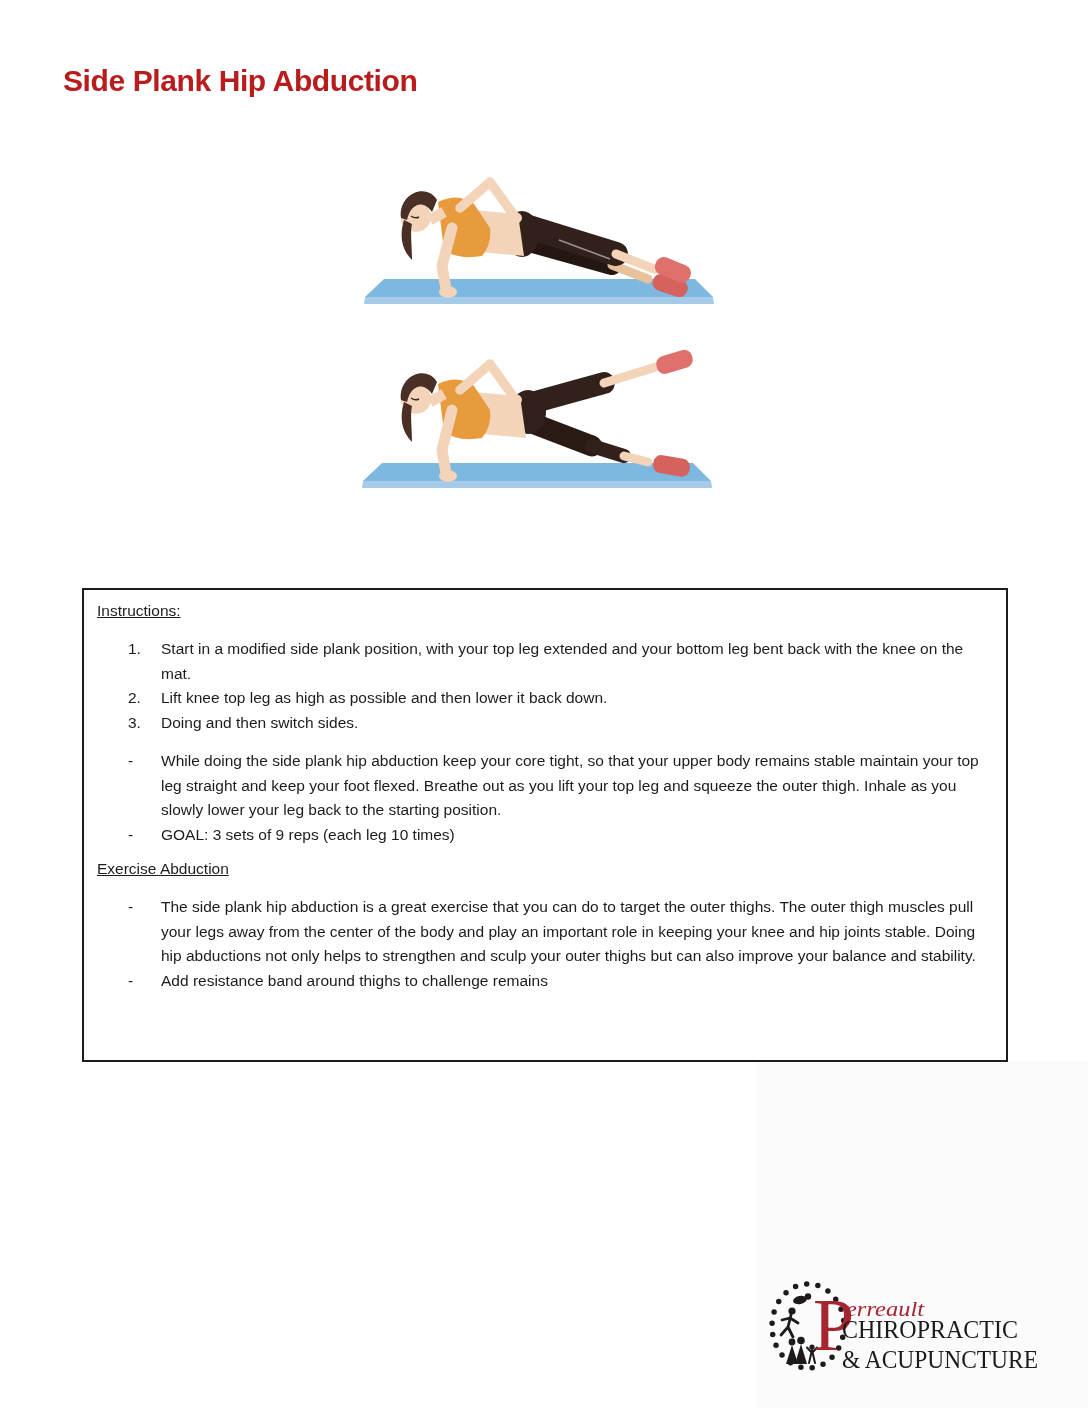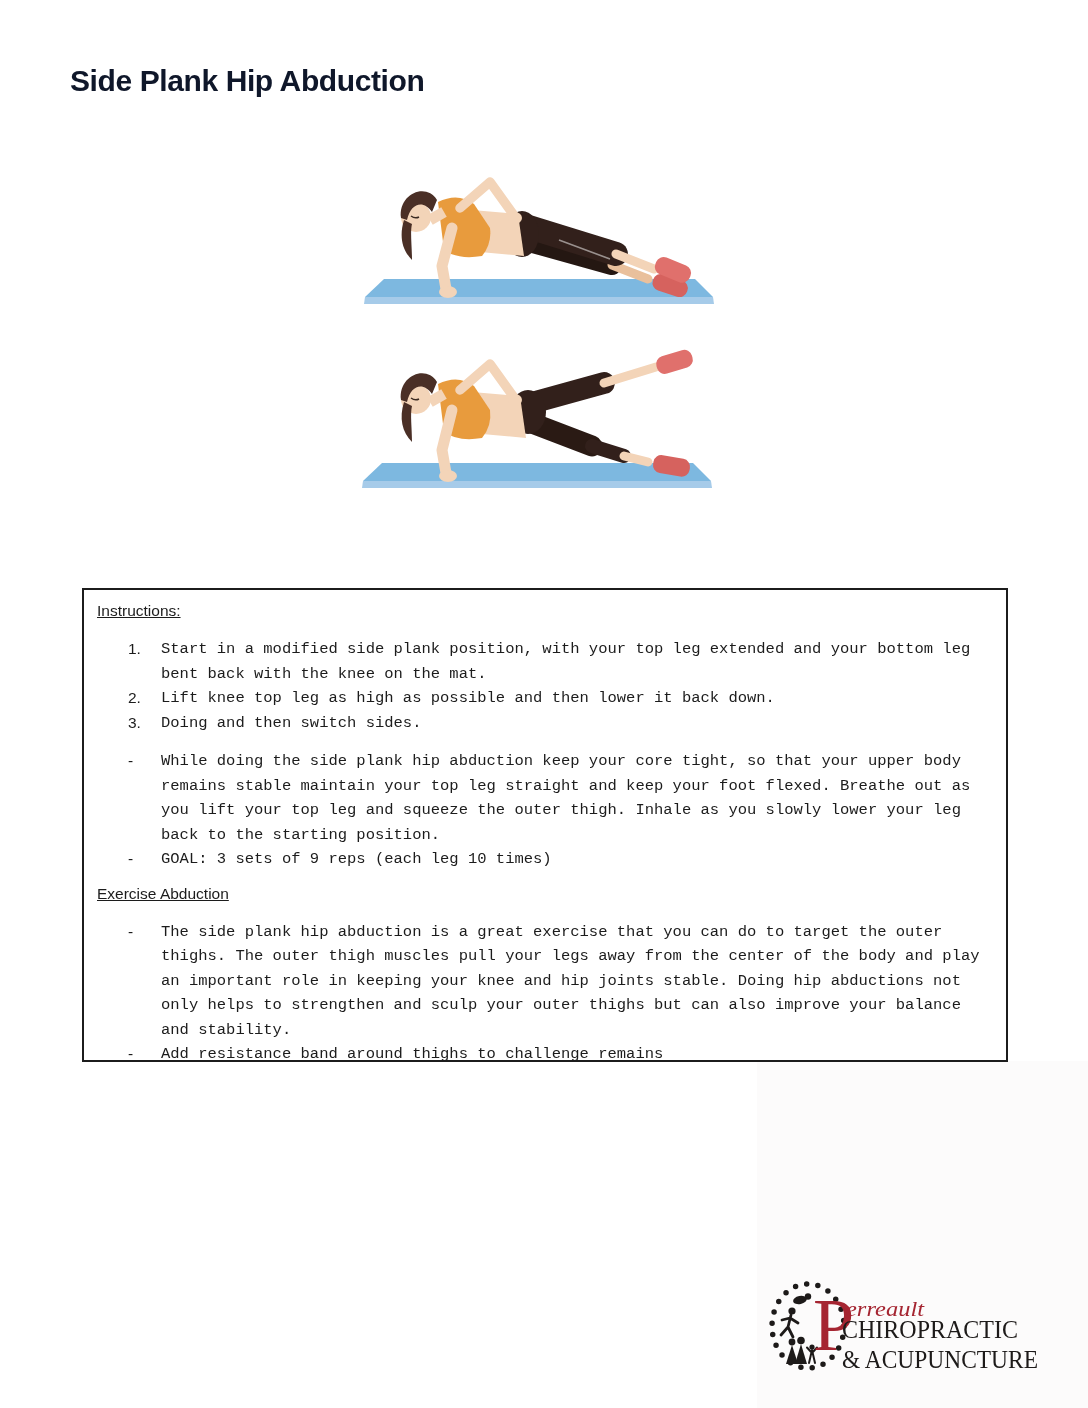--- a/index.html
+++ b/index.html
@@ -2,22 +2,22 @@
 <html><head>
 <meta charset="utf-8">
 <style>
   html,body { margin:0; padding:0; background:#e9e9e9; }
   .page {
     position:relative; width:1088px; height:1408px; margin:0 auto;
     background:#ffffff; overflow:hidden;
     font-family:"Liberation Sans", sans-serif; color:#1a1a1a;
   }
   .title {
-    position:absolute; left:70px; top:64px;
-    font-size:30px; font-weight:bold; letter-spacing:-0.4px; color:#0f172a;
+    position:absolute; left:63px; top:64px;
+    font-size:30px; font-weight:bold; letter-spacing:-0.4px; color:#b91c1c;
     white-space:nowrap;
   }
   .illus { position:absolute; }
   .illus1 { left:354px; top:162px; }
   .illus2 { left:352px; top:336px; }
 
   .graybox {
     position:absolute; left:757px; top:1061px; width:331px; height:347px;
     background:#fcfbfb;
   }
@@ -25,21 +25,21 @@
   .ibox {
     position:absolute; left:82px; top:588px; width:926px; height:474px;
     box-sizing:border-box; border:2px solid #1c1c1c;
     padding:8px 14px 0 13px;
     font-size:15.5px; line-height:24.5px; color:#1c1c1c;
   }
   .sec-h { text-decoration:underline; line-height:25px; }
   .list { margin:14px 0 9px 31px; }
   .row { display:flex; align-items:flex-start; }
   .mk { width:33px; flex-shrink:0; }
-  .tx { flex:1;font-family:Liberation Mono, monospace; }
+  .tx { flex:1; }
 
   .logo { position:absolute; left:762px; top:1276px; }
 </style>
 </head>
 <body>
 
 <div class="page">
 
   <div class="title">Side Plank Hip Abduction</div>
 

